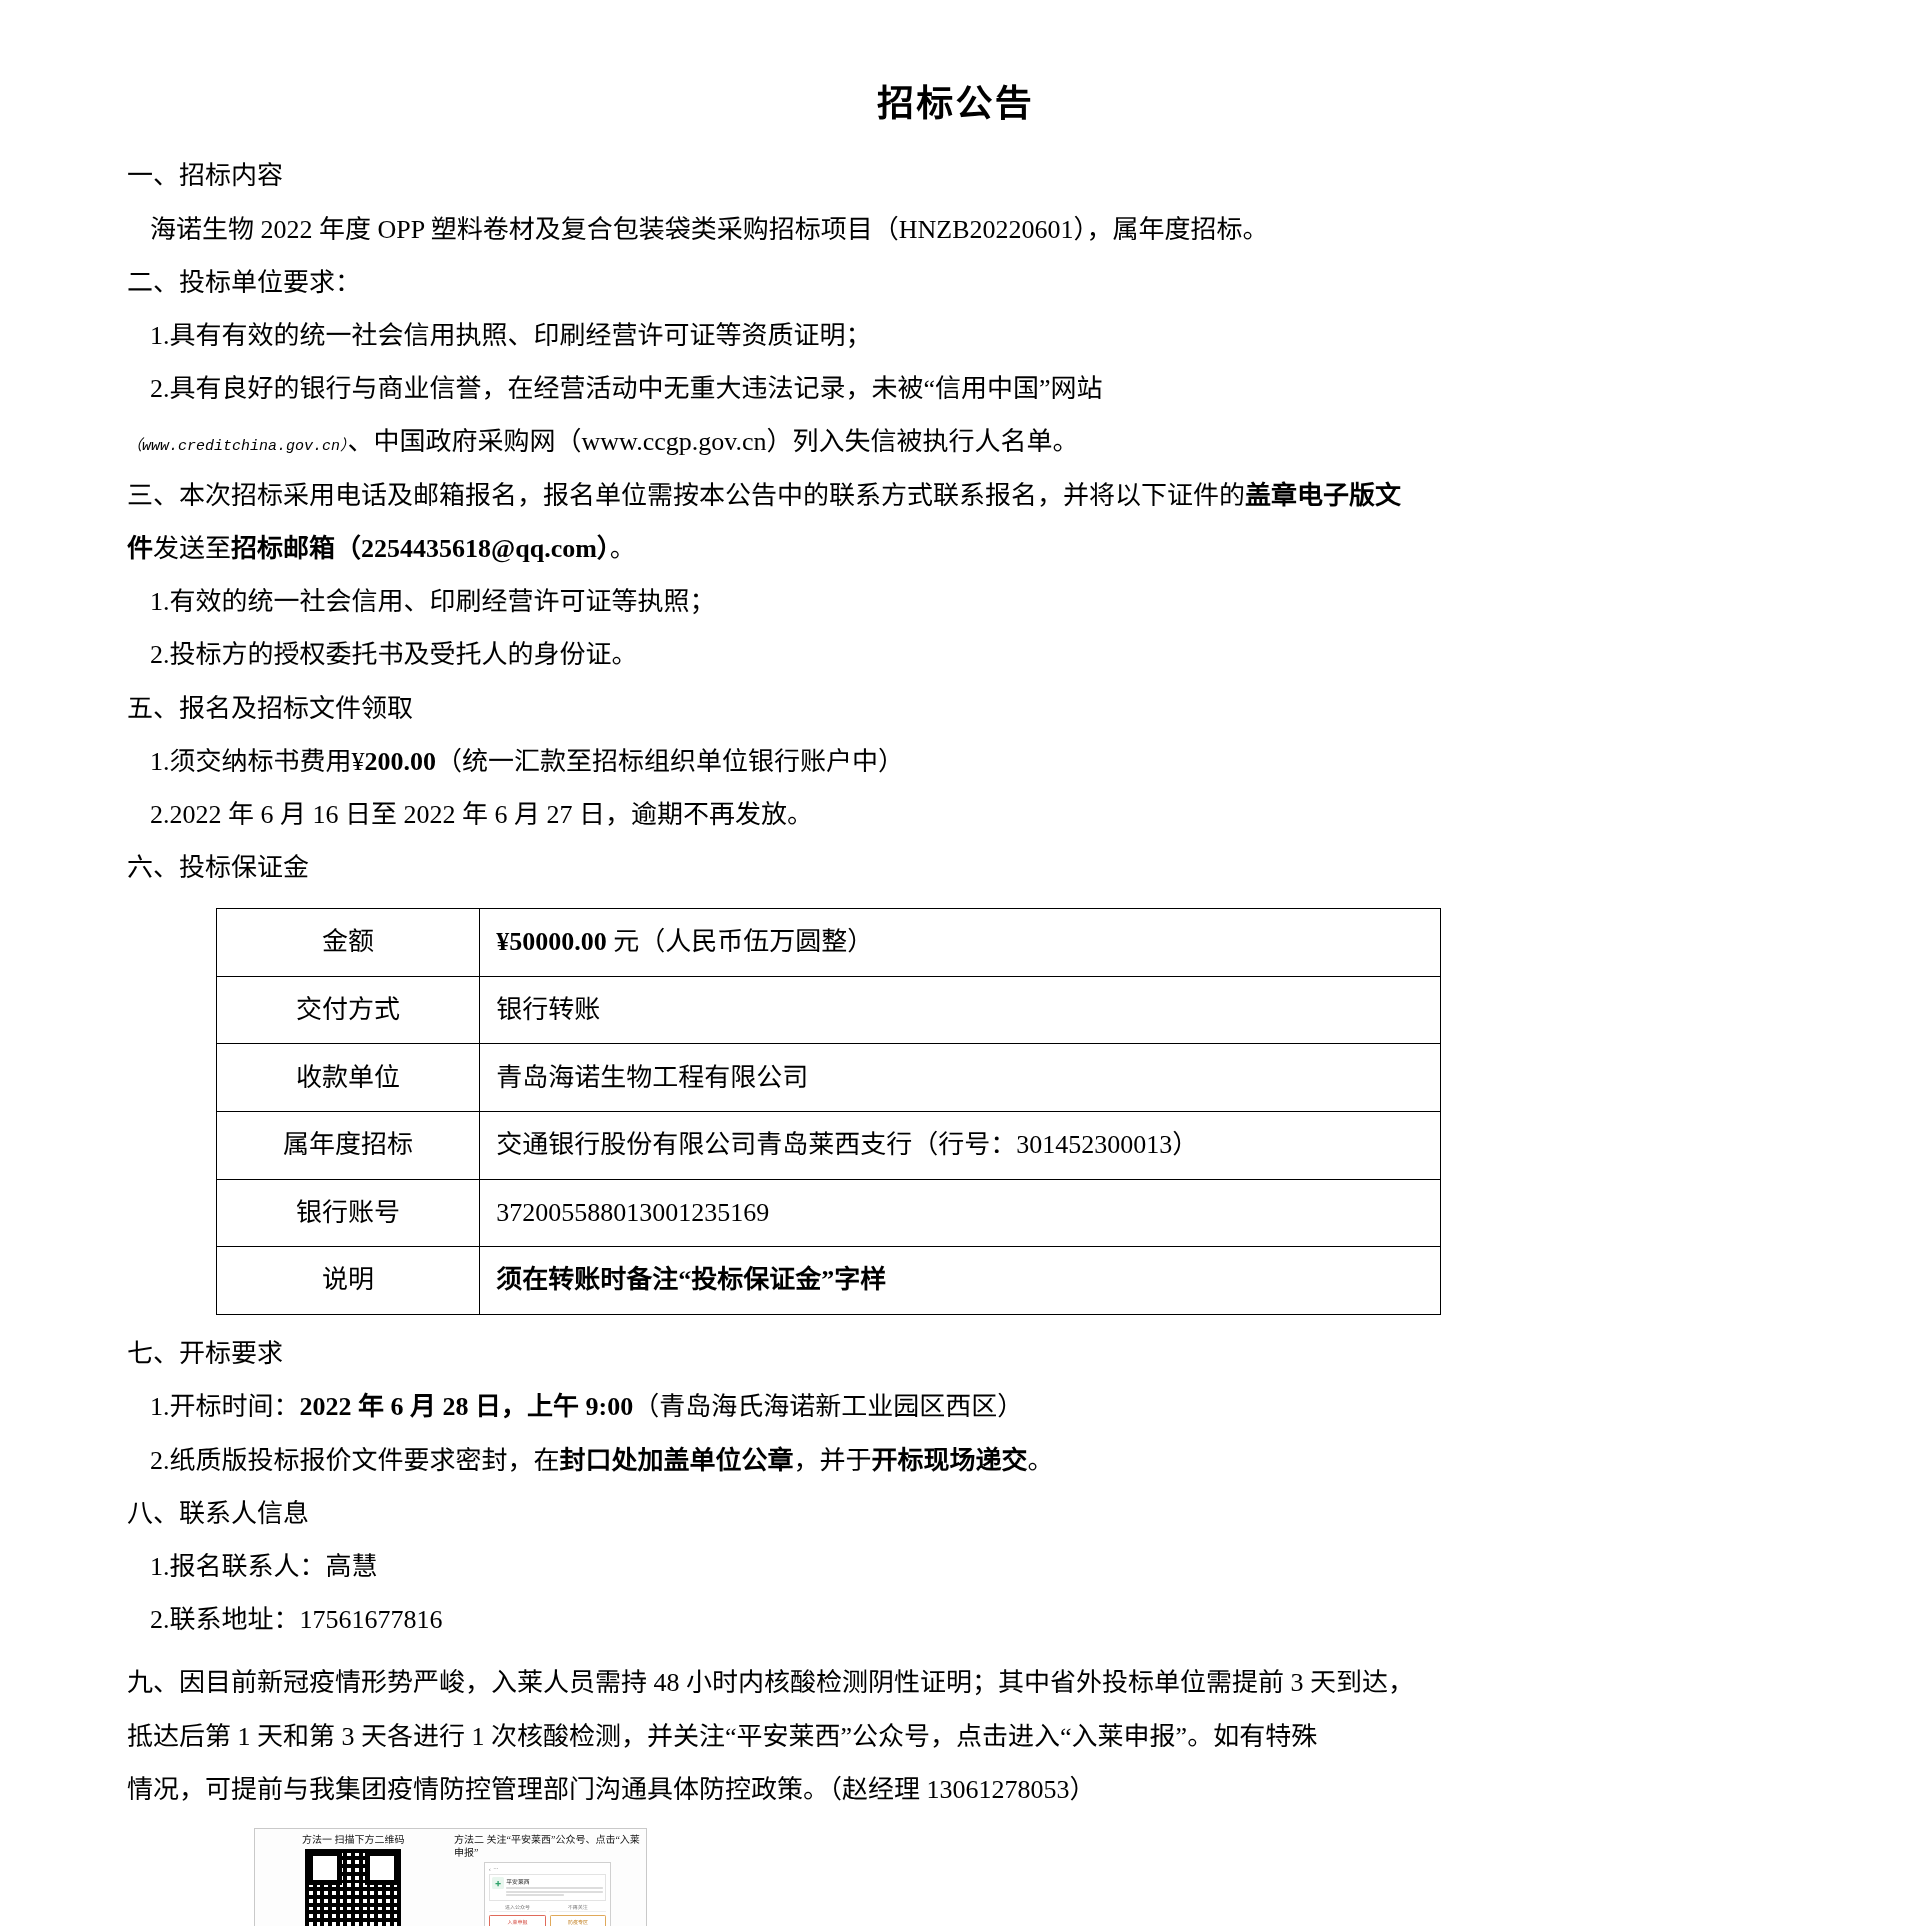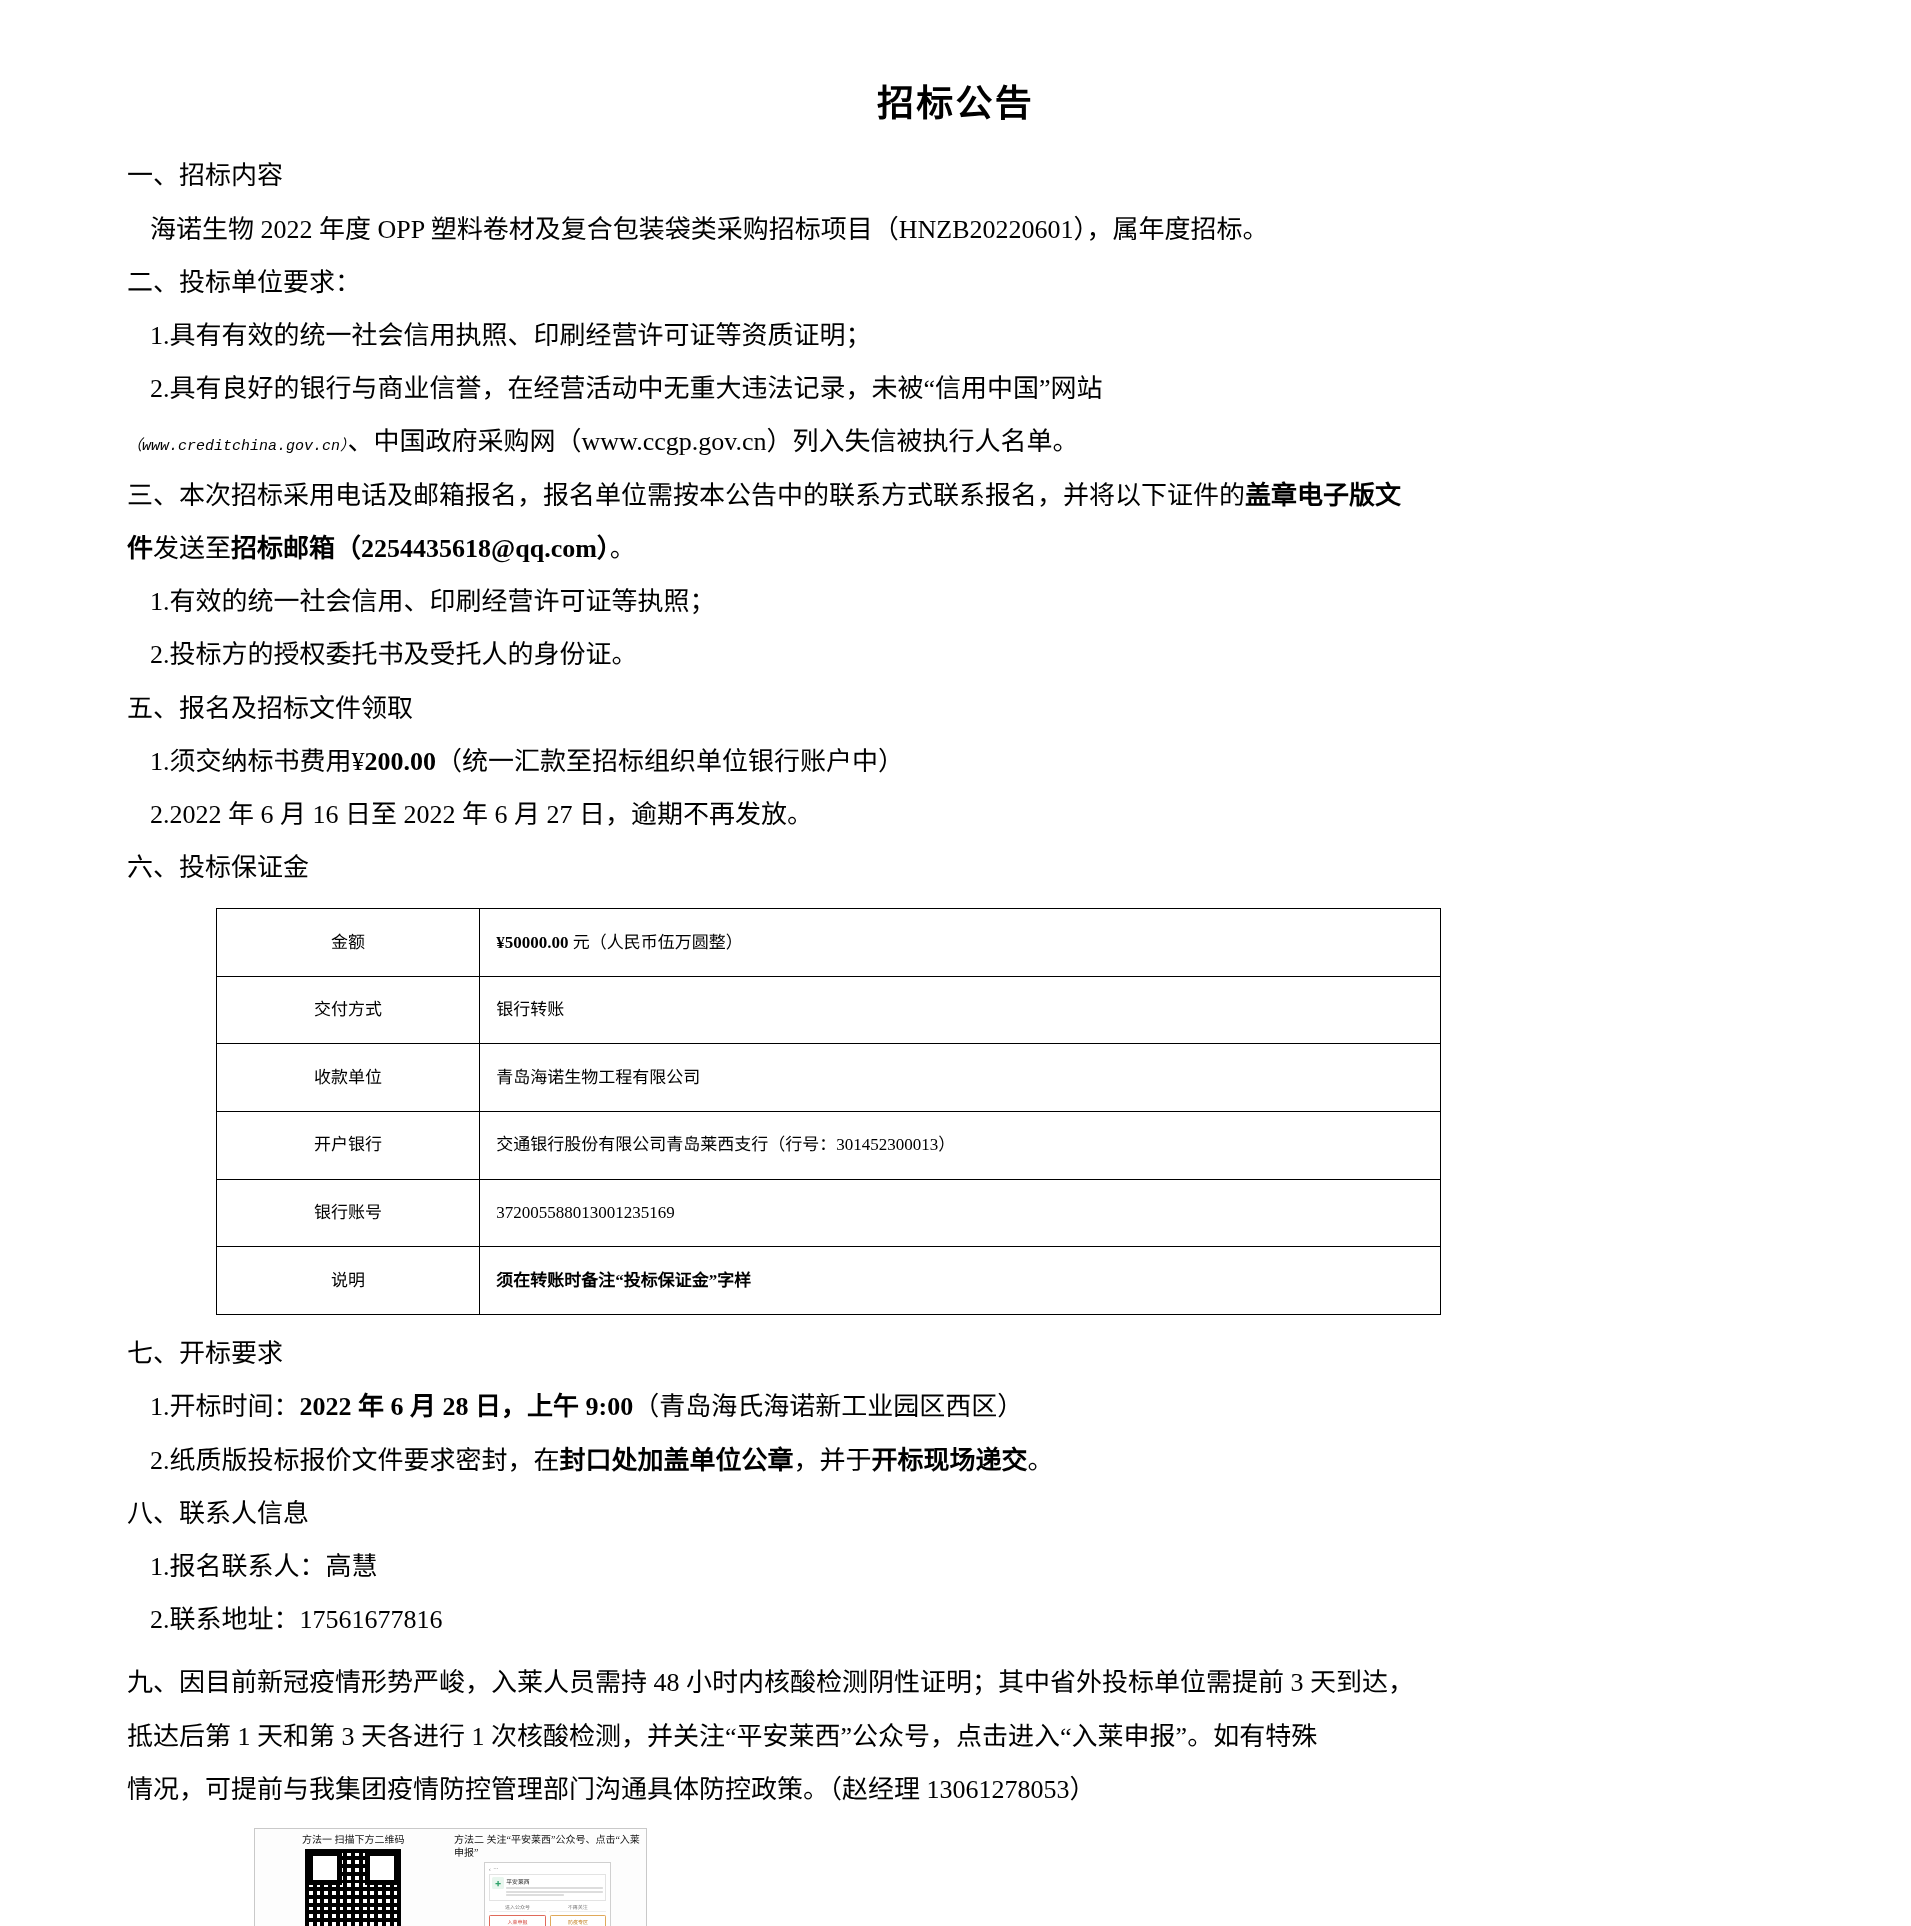--- a/index.html
+++ b/index.html
@@ -42,21 +42,21 @@
     font-style: italic;
   }
   table.deposit {
     border-collapse: collapse;
     margin: 17.3px 0 17.3px 89px;
     width: 1225px;
     table-layout: fixed;
   }
   table.deposit td {
     border: 1.2px solid #000000;
-    font-size: 17px;
+    font-size: 26px;
     padding: 10.8px 11.6px;
     line-height: 1.4;
     vertical-align: middle;
     height: 45px;
   }
   table.deposit td.label {
     width: 239px;
     text-align: center;
   }
   table.deposit td.value {
@@ -207,21 +207,21 @@
       </tr>
       <tr>
         <td class="label">交付方式</td>
         <td class="value">银行转账</td>
       </tr>
       <tr>
         <td class="label">收款单位</td>
         <td class="value">青岛海诺生物工程有限公司</td>
       </tr>
       <tr>
-        <td class="label">开户银行</td>
+        <td class="label">属年度招标</td>
         <td class="value">交通银行股份有限公司青岛莱西支行（行号：301452300013）</td>
       </tr>
       <tr>
         <td class="label">银行账号</td>
         <td class="value">372005588013001235169</td>
       </tr>
       <tr>
         <td class="label">说明</td>
         <td class="value"><b>须在转账时备注“投标保证金”字样</b></td>
       </tr>

